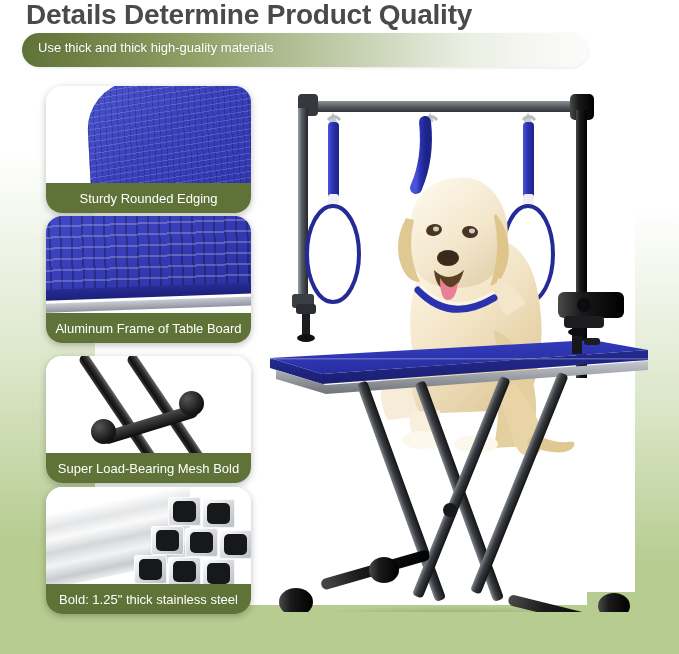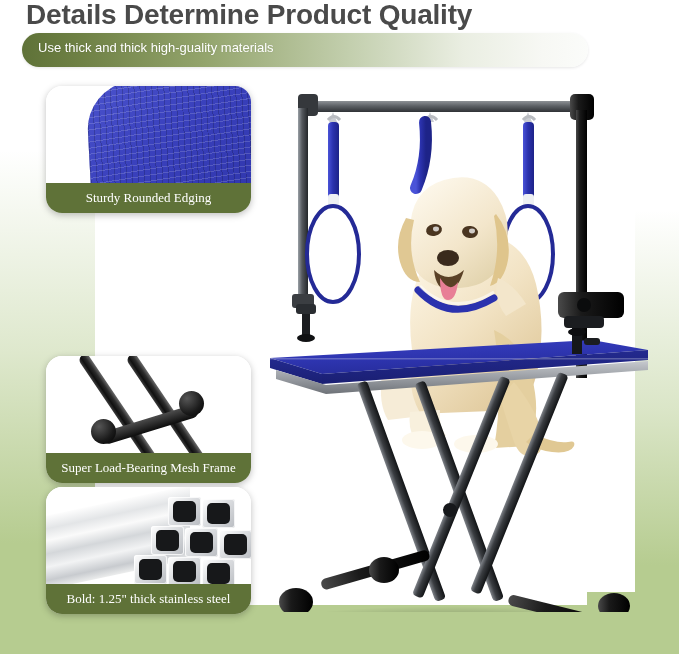--- a/index.html
+++ b/index.html
@@ -74,21 +74,20 @@
 
   
   .card {
     position: absolute;
     left: 46px;
     width: 205px;
     border-radius: 16px;
     overflow: hidden;
     background: #ffffff;
     box-shadow: 0 2px 7px rgba(0,0,0,0.26);
-    font-family: Liberation Serif, serif;
   }
   .card-photo {
     position: relative;
     width: 100%;
     height: 97px;
     background: #ffffff;
     overflow: hidden;
   }
   .card-band {
     position: relative;
@@ -232,30 +231,38 @@
   <div class="subtitle-pill"></div>
   <div class="subtitle-text">Use thick and thick high-guality materials</div>
 
   <div class="card card-1">
     <div class="card-photo">
       <div class="mat-corner"></div>
     </div>
     <div class="card-band">Sturdy Rounded Edging</div>
   </div>
 
+  <div class="card card-2">
+    <div class="card-photo">
+      <div class="waffle"></div>
+      <div class="waffle-edge"></div>
+      <div class="waffle-frame"></div>
+    </div>
+    <div class="card-band">Aluminum Frame of Table Board</div>
+  </div>
 
   <div class="card card-3">
     <div class="card-photo">
       <div class="bar bar-a"></div>
       <div class="bar bar-b"></div>
       <div class="cross-bar"></div>
       <div class="cap cap-l"></div>
       <div class="cap cap-r"></div>
     </div>
-    <div class="card-band">Super Load-Bearing Mesh Frame</div>
+    <div class="card-band">Super Load-Bearing Mesh Bold</div>
   </div>
 
   <div class="card card-4">
     <div class="card-photo">
       <div class="tube-slab"></div>
       <div class="tube-grid">
         <div class="tube" style="left:30px; top:0px;"></div>
         <div class="tube" style="left:64px; top:2px;"></div>
         <div class="tube" style="left:13px; top:29px;"></div>
         <div class="tube" style="left:47px; top:31px;"></div>

